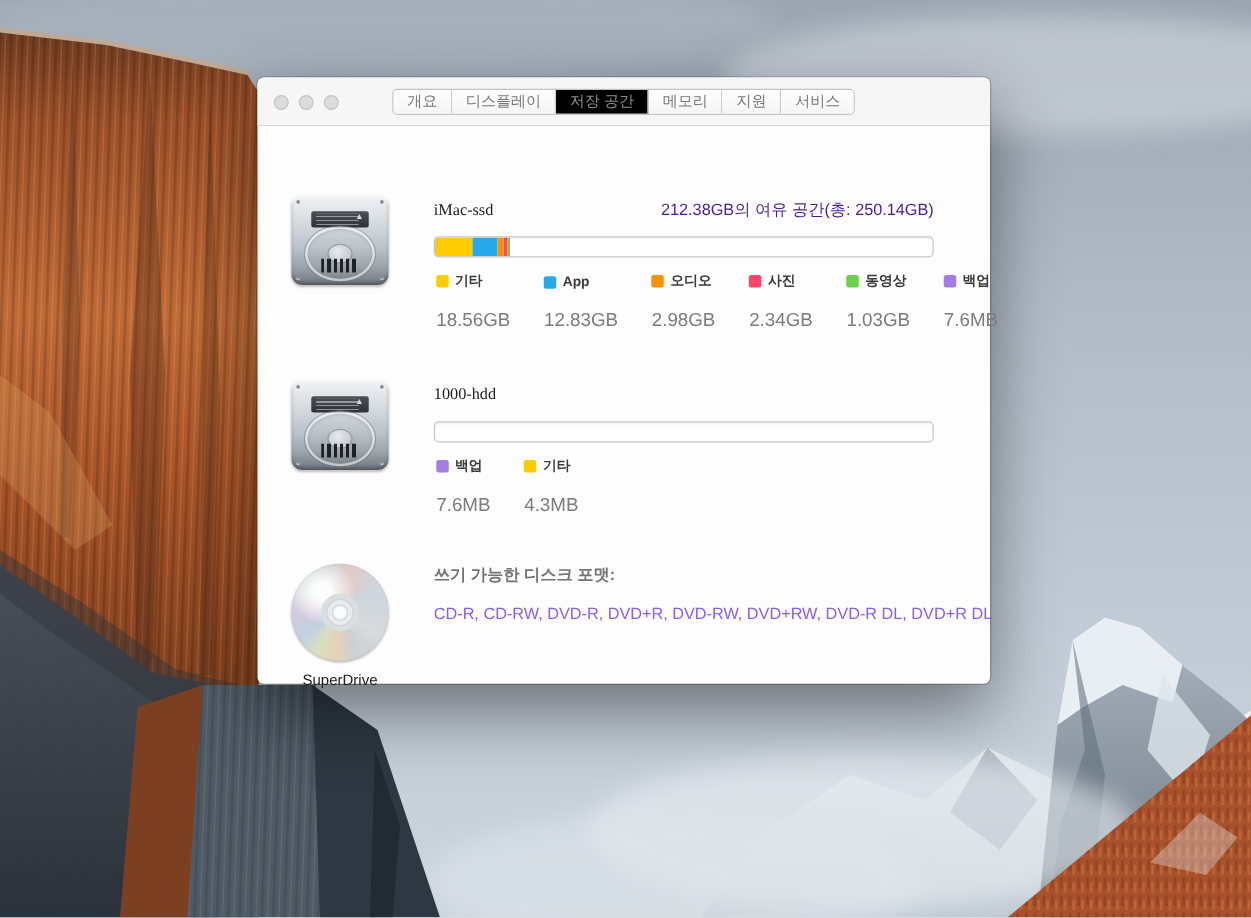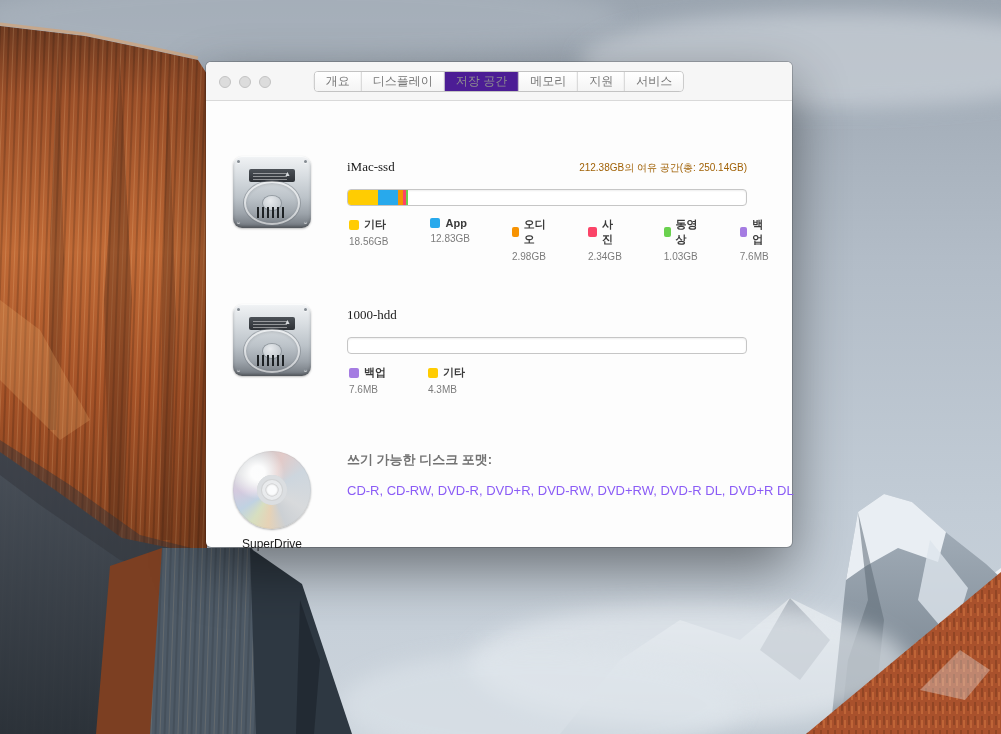--- a/index.html
+++ b/index.html
@@ -16,42 +16,42 @@
   .traffic { position:absolute; left:13px; top:14px; display:flex; gap:8px; }
   .light { width:12px; height:12px; border-radius:50%; background:#dcdcdc;
     border:1px solid #c3c3c3; }
   .tabs { position:absolute; left:50%; top:9px; transform:translateX(-50%);
     display:flex; height:21px; border:1px solid #c3c3c3; border-radius:4px;
     overflow:hidden; background:#fff; }
   .tab { padding:0 11px; font-size:12px; line-height:19px; color:#757575;
     background:linear-gradient(#ffffff,#f4f4f4); border-right:1px solid #cccccc;
     white-space:nowrap; cursor:default; }
   .tab:last-child { border-right:none; }
-  .tab.selected { background:#4c1d95; color:#8f8f8f; }
+  .tab.selected { background:#000000; color:#8f8f8f; }
 
   .content { position:relative; width:100%; height:445px; }
   .row { position:absolute; left:0; width:586px; }
   .row1 { top:48px; } .row2 { top:196px; } .row3 { top:348px; }
   .icon-col { position:absolute; left:0; top:0; width:132px; text-align:center; }
   .icon-caption { margin-top:7px; font-size:12px; line-height:16px; color:#1d1d1d; }
   .disk-content { position:absolute; left:141px; top:0; width:400px; }
   .disk-header { position:absolute; top:10px; left:0; width:100%;
     display:flex; justify-content:space-between; align-items:baseline; }
   .disk-name { font-size:13px; color:#1c1c1c;font-family:Liberation Serif, serif; }
-  .disk-free { font-size:10px; color:#a16207; }
+  .disk-free { font-size:13px; color:#4c1d95; }
   .usage-bar { position:absolute; top:40px; left:0; width:400px; height:17px;
     background:#fff; border:1px solid #c6c6c6; border-radius:4px;
     overflow:hidden; display:flex;
     box-shadow:inset 0 1px 2px rgba(0,0,0,.07); }
   .seg { height:100%; flex-shrink:0; }
-  .legend { position:absolute; top:68px; left:2px; display:flex; gap:42px; }
+  .legend { position:absolute; top:68px; left:2px; display:flex; gap:27px;align-items:flex-end; }
   .legend-top { display:flex; align-items:center; gap:5px; }
   .swatch { width:10px; height:10px; border-radius:2px; }
   .legend-label { font-size:11px; font-weight:700; color:#3a3a3a; }
-  .legend-size { margin-top:4px; font-size:10px; color:#7c7c7c; }
+  .legend-size { margin-top:16px; font-size:15px; color:#7c7c7c; }
 
   .formats-col { position:absolute; left:141px; top:0; width:420px; }
   .formats-title { position:absolute; top:2px; font-size:13px; font-weight:700; color:#737373; }
   .formats-list { position:absolute; top:34px; font-size:13px; color:#8b5cf6; white-space:nowrap; }
 
   
   .hdd { position:relative; width:88px; height:88px; margin:0 auto; }
   .hdd-body { position:absolute; left:5px; right:5px; top:7px; bottom:9px; border-radius:9px;
     background:linear-gradient(180deg,#f1f3f5 0%,#d8dde1 28%,#bcc3c9 58%,#9ca3aa 80%,#6f757c 100%);
     box-shadow:inset 0 1px 1px rgba(255,255,255,.85), inset 0 -2px 3px rgba(0,0,0,.28), 0 1px 2px rgba(0,0,0,.25); }

